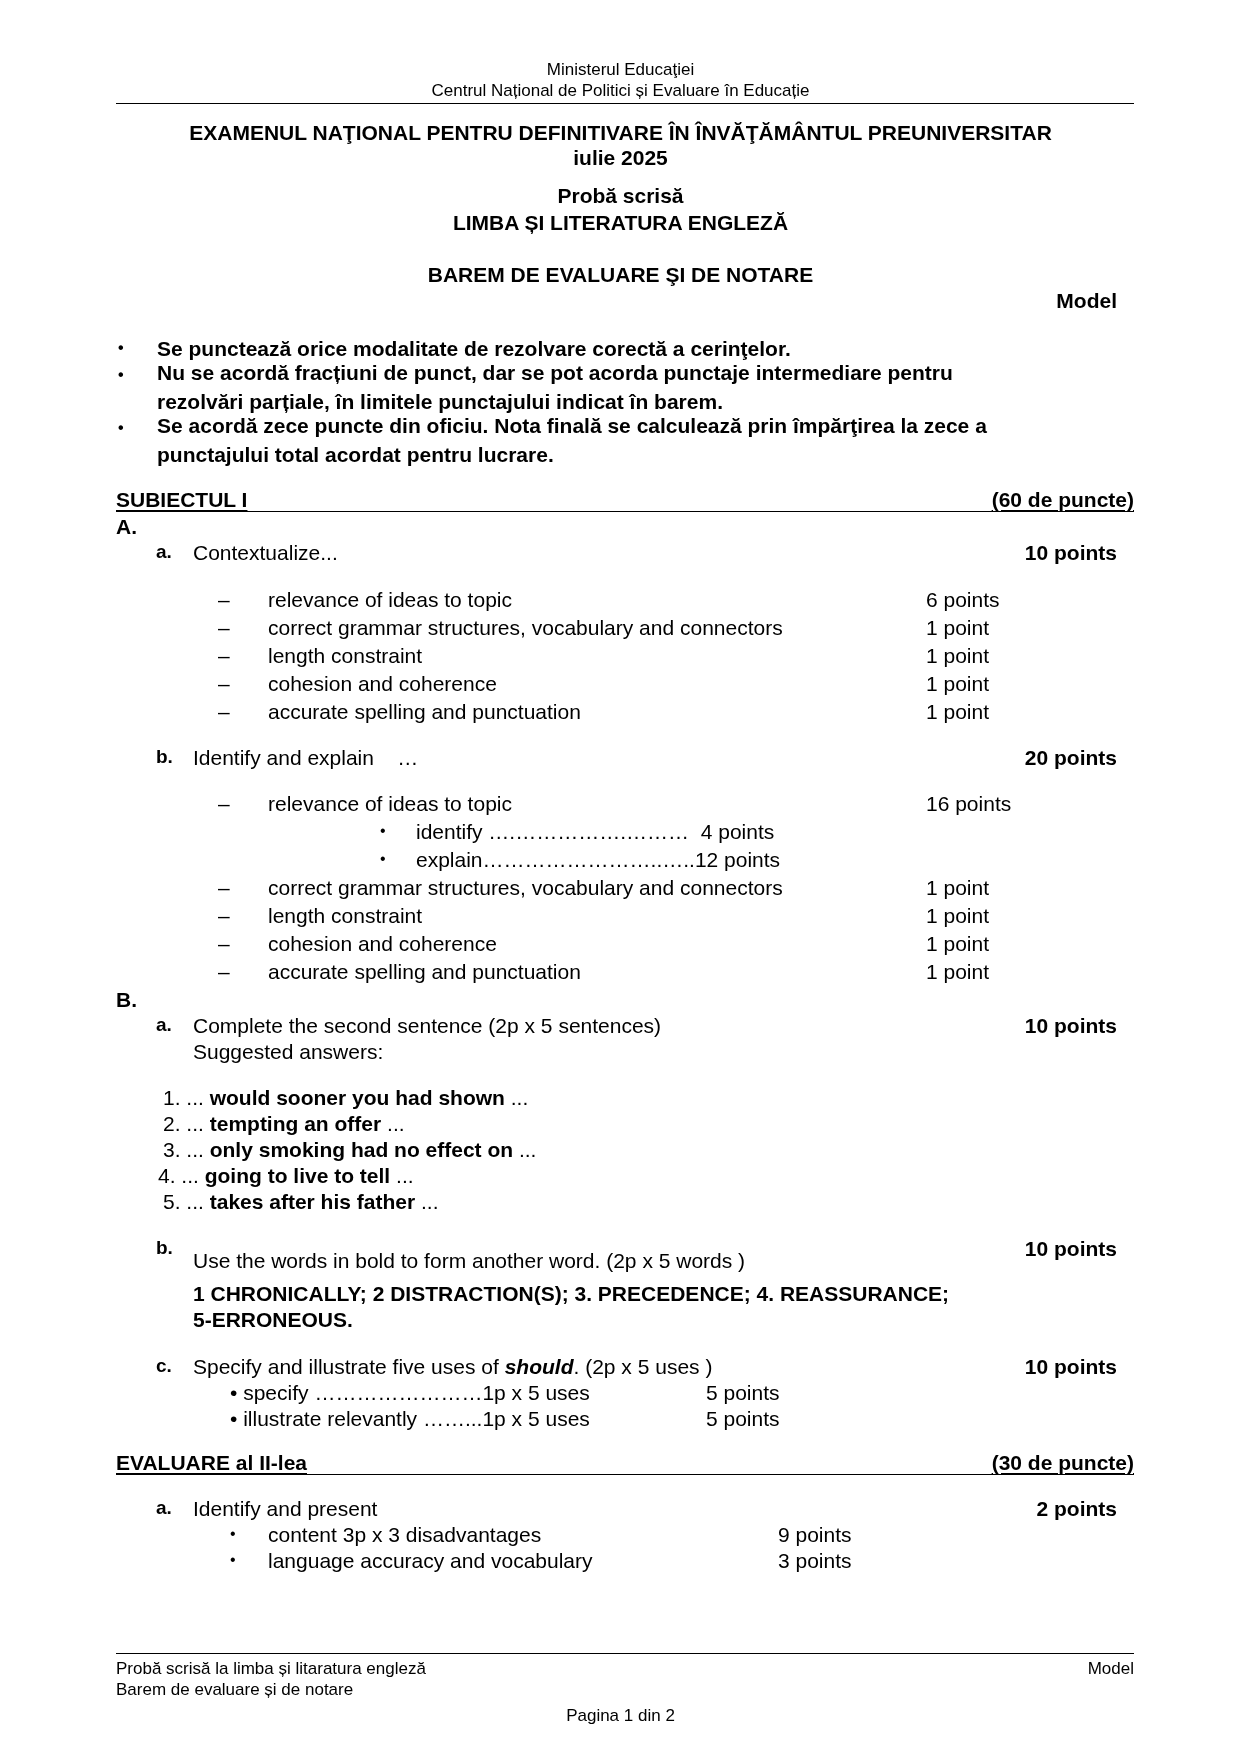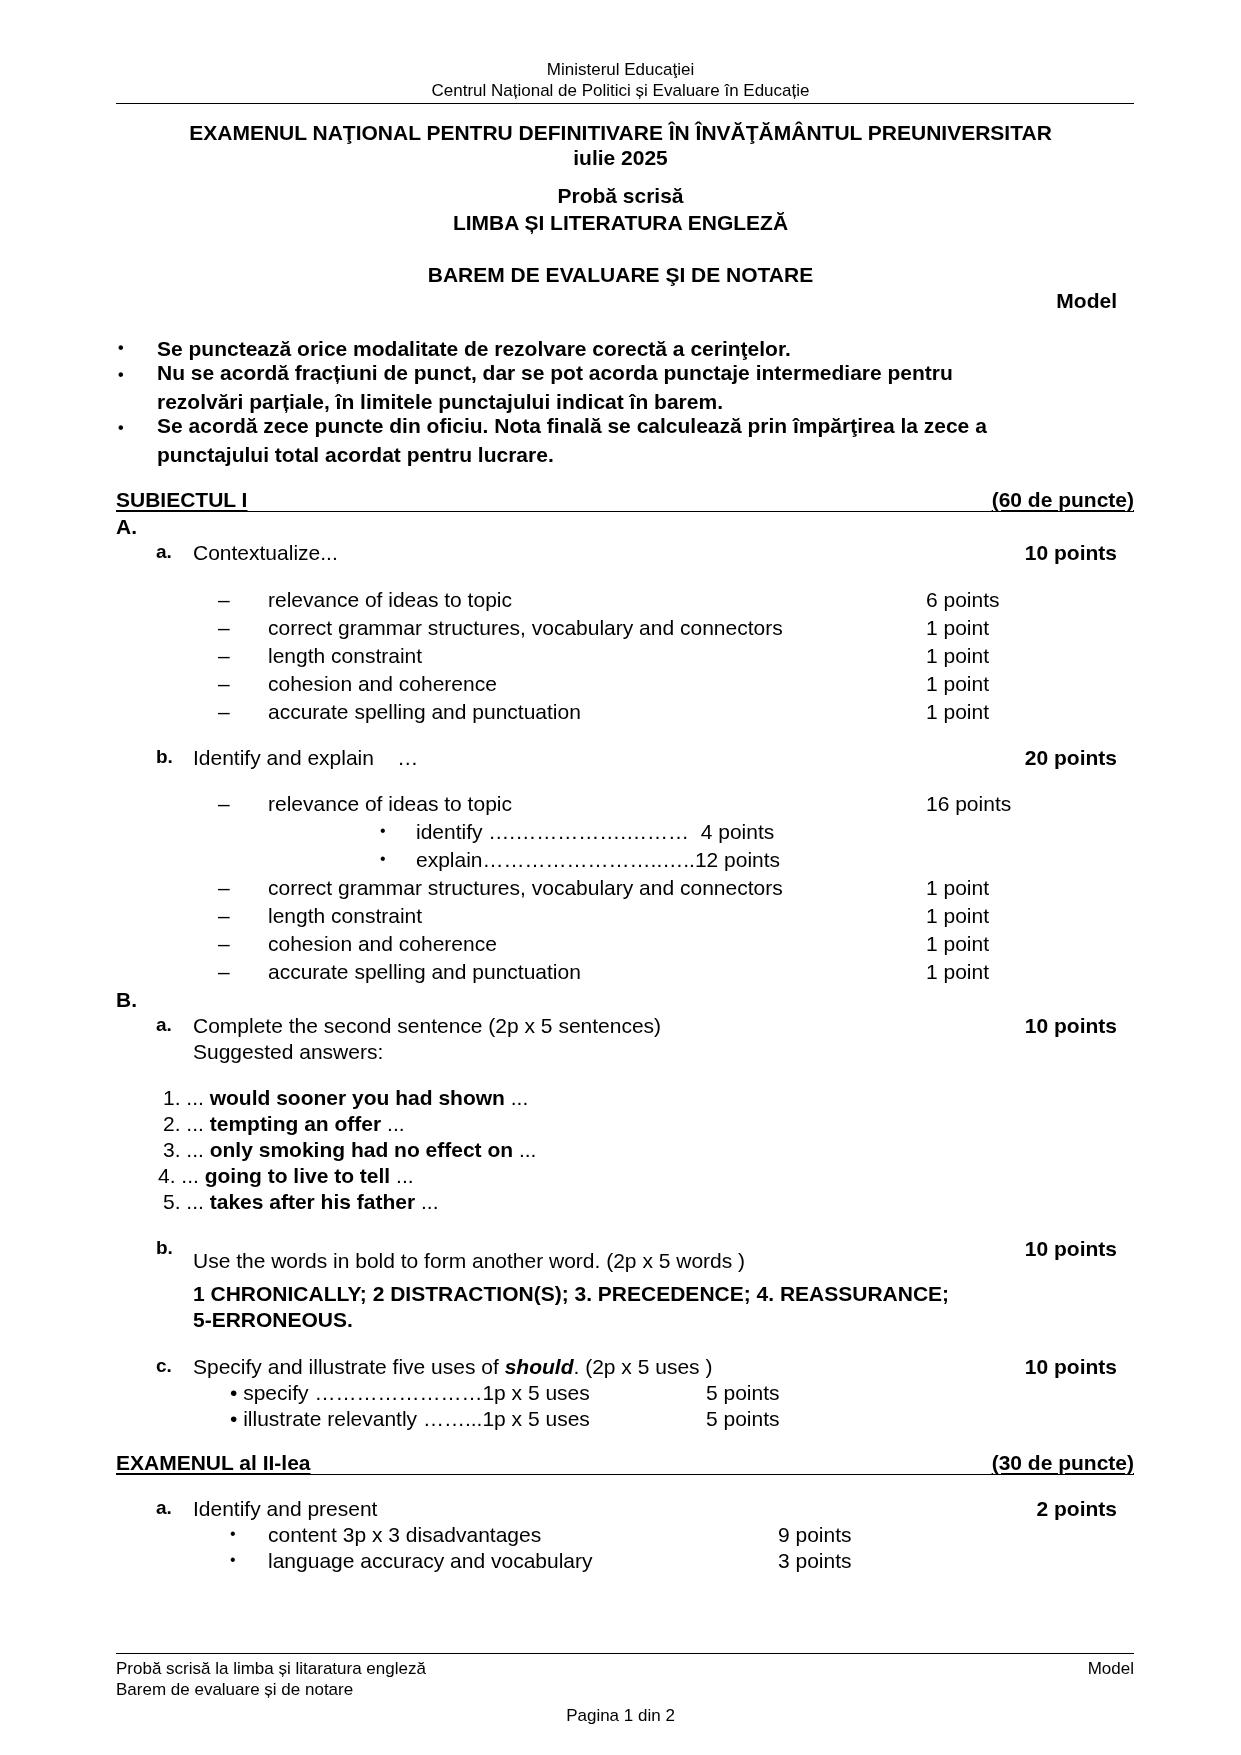--- a/index.html
+++ b/index.html
@@ -112,21 +112,21 @@
 <div class="abs b" style="top:1309px; left:193px;">5-ERRONEOUS.</div>
 
 <div class="abs b" style="top:1356px; left:156px; font-size:19px;">c.</div>
 <div class="abs" style="top:1356px; left:193px;"><span>Specify and illustrate five uses of </span><b><i>should</i></b><span>. (2p x 5 uses )</span></div>
 <div class="abs b" style="top:1356px; right:124px;">10 points</div>
 <div class="abs" style="top:1382px; left:230px;">• specify ……………………1p x 5 uses</div>
 <div class="abs" style="top:1382px; left:706px;">5 points</div>
 <div class="abs" style="top:1408px; left:230px;">• illustrate relevantly ……...1p x 5 uses</div>
 <div class="abs" style="top:1408px; left:706px;">5 points</div>
 
-<div class="abs b ul" style="top:1452px; left:116px;">EXAMENUL al II-lea</div>
+<div class="abs b ul" style="top:1452px; left:116px;">EVALUARE al II-lea</div>
 <div class="abs b ul" style="top:1452px; right:107px;">(30 de puncte)</div>
 <div class="hr" style="top:1474px;"></div>
 
 <div class="abs b" style="top:1498px; left:156px; font-size:19px;">a.</div>
 <div class="abs" style="top:1498px; left:193px;">Identify and present</div>
 <div class="abs b" style="top:1498px; right:124px;">2 points</div>
 <div class="abs bullet" style="top:1526px; left:230px;">•</div>
 <div class="abs" style="top:1524px; left:268px;">content 3p x 3 disadvantages</div>
 <div class="abs" style="top:1524px; left:778px;">9 points</div>
 <div class="abs bullet" style="top:1552px; left:230px;">•</div>

